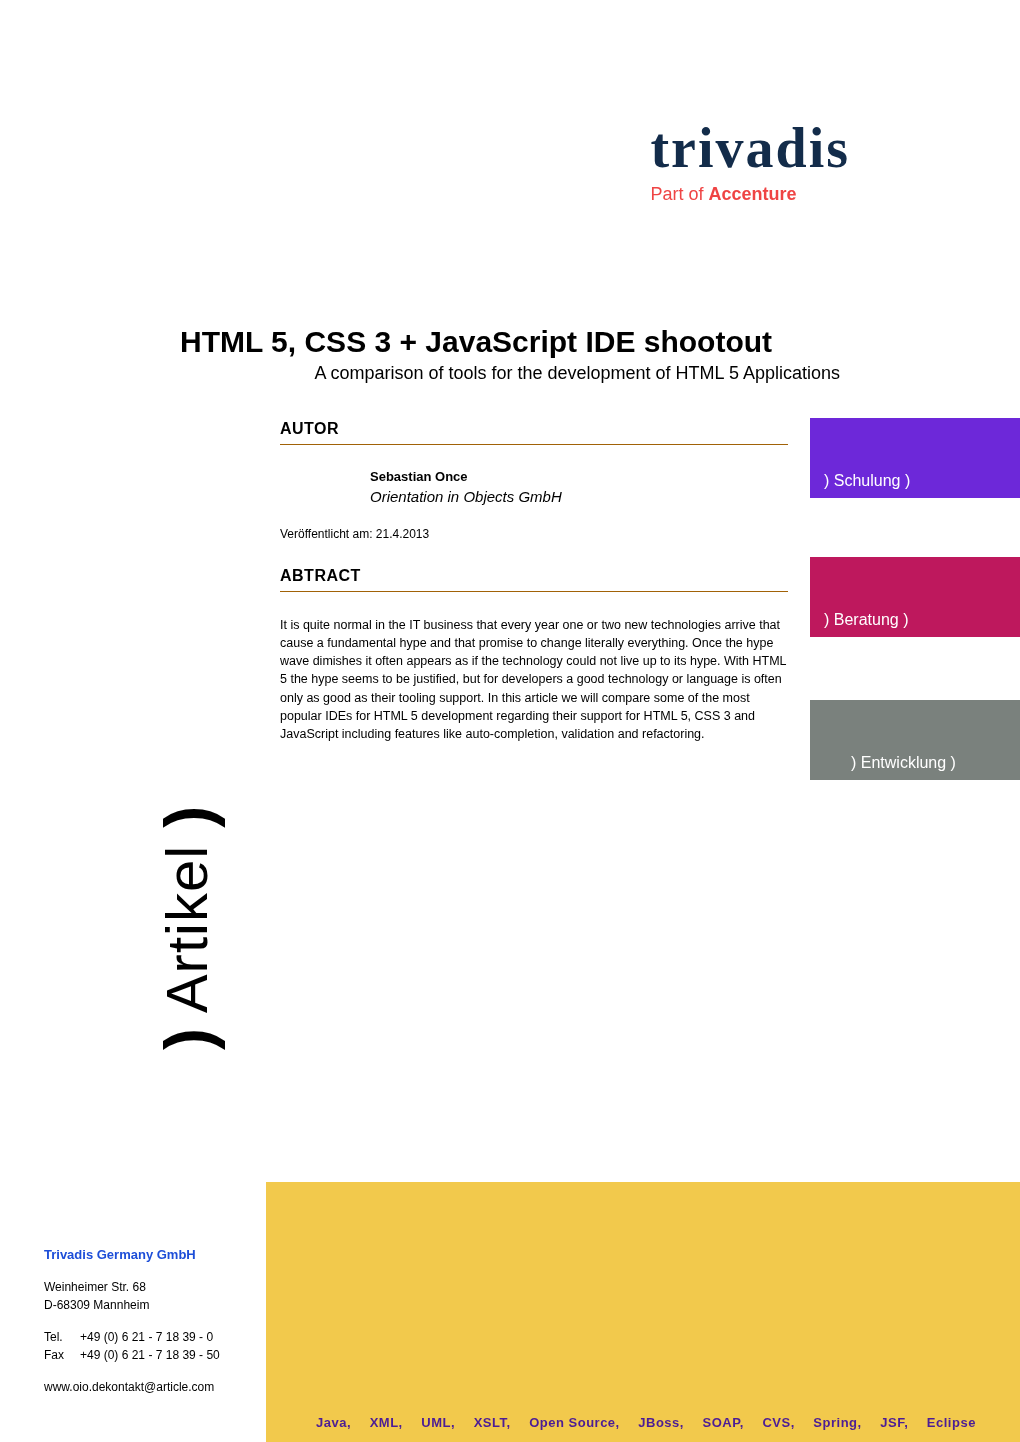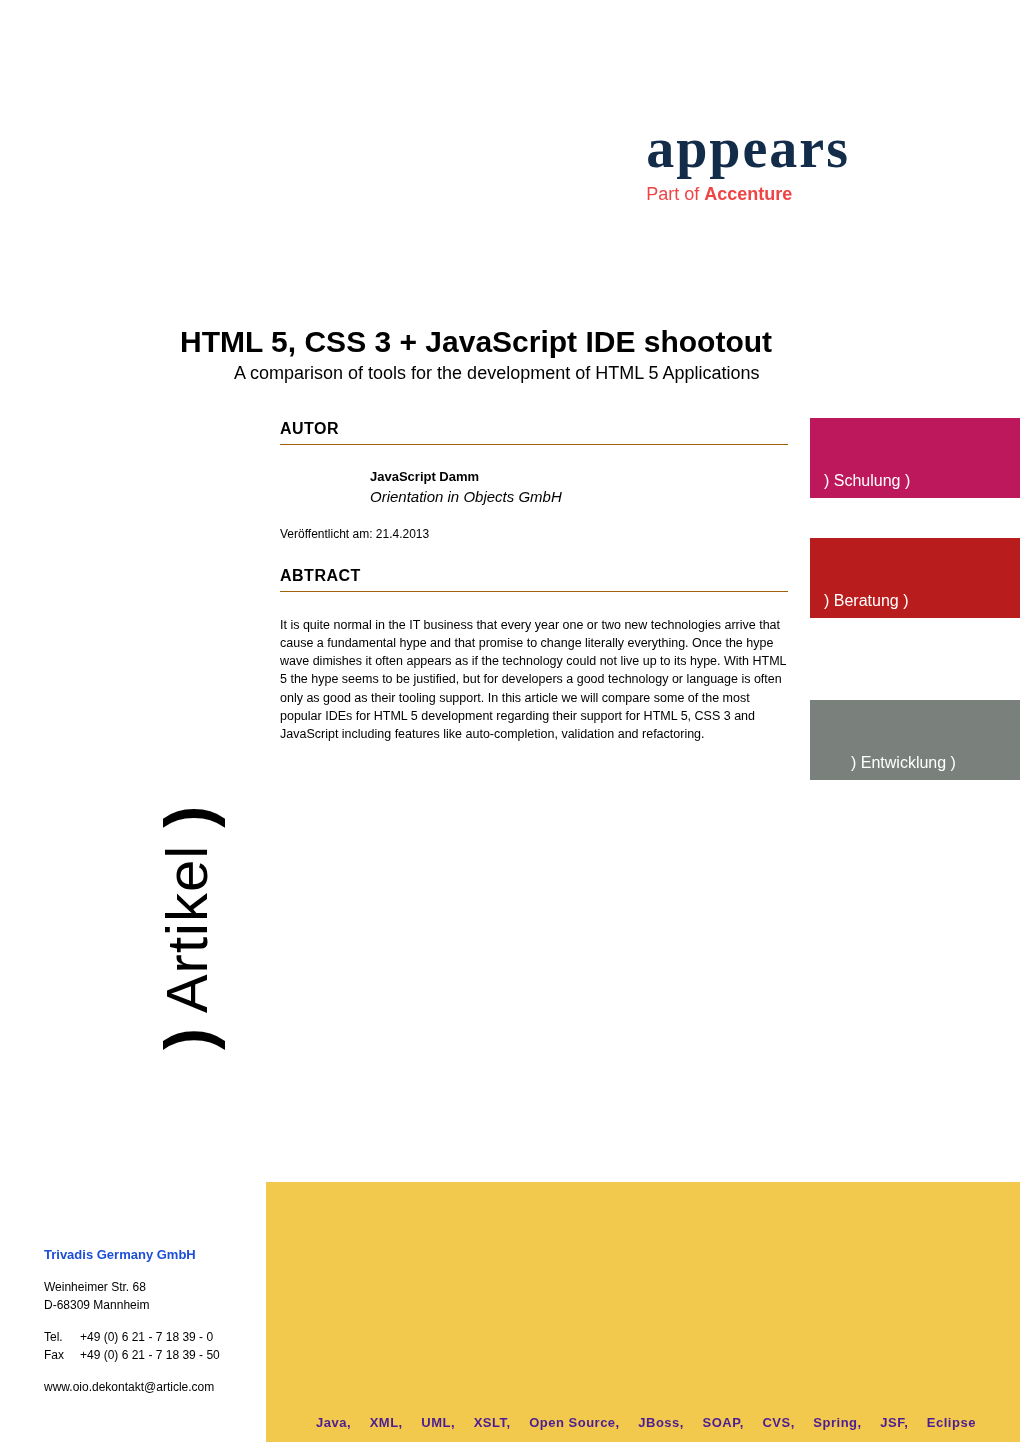--- a/index.html
+++ b/index.html
@@ -49,20 +49,21 @@
   .title-block h1 {
     font-size: 30px;
     font-weight: bold;
     color: #000;
   }
   .title-block .subtitle {
     font-size: 18px;
     color: #000;
     margin-top: 4px;
     padding-left: 54px;
+    text-align: right;
   }
 
   
   .content {
     position: absolute;
     top: 420px;
     left: 280px;
     width: 508px;
   }
   .section-heading {
@@ -104,22 +105,22 @@
     position: absolute;
     right: 0;
     width: 210px;
     height: 80px;
     color: #fff;
     font-size: 16px;
     display: flex;
     align-items: flex-end;
     padding: 0 0 8px 14px;
   }
-  .pill.red   { background:#be185d; top:418px; }
-  .pill.green { background:#b91c1c; top:538px; }
+  .pill.red   { background:#6d28d9; top:418px; }
+  .pill.green { background:#be185d; top:557px; }
   .pill.grey  { background:#7a817d; top:700px;padding-left:41px; }
 
   
   .vertical-label {
     position: absolute;
     top: 820px;
     left: 150px;
     transform: rotate(-90deg);
     transform-origin: left top;
     font-family: Arial, sans-serif;
@@ -177,36 +178,36 @@
   .footer-keywords span::after { content: ","; }
   .footer-keywords span:last-child::after { content: ""; }
 </style>
 </head>
 <body>
 
 <div class="page">
 
   <div class="logo">
     <div class="wordmark">
-      <span>appears</span>
+      <span>trivadis</span>
     </div>
     <div class="tagline">
       <span>Part of </span><b>Accenture</b>
     </div>
   </div>
 
   <div class="title-block">
     <h1>HTML 5, CSS 3 + JavaScript IDE shootout</h1>
     <div class="subtitle">A comparison of tools for the development of HTML 5 Applications</div>
   </div>
 
   <div class="content">
     <div class="section-heading">AUTOR</div>
     <div class="author-block">
-      <div class="author-name">JavaScript Damm</div>
+      <div class="author-name">Sebastian Once</div>
       <div class="author-org">Orientation in Objects GmbH</div>
     </div>
     <div class="pub-date">Veröffentlicht am: 21.4.2013</div>
 
     <div class="section-heading">ABTRACT</div>
     <div class="abstract-text">It is quite normal in the IT business that every year one or two new technologies arrive that cause a fundamental hype and that promise to change literally everything. Once the hype wave dimishes it often appears as if the technology could not live up to its hype. With HTML 5 the hype seems to be justified, but for developers a good technology or language is often only as good as their tooling support. In this article we will compare some of the most popular IDEs for HTML 5 development regarding their support for HTML 5, CSS 3 and JavaScript including features like auto-completion, validation and refactoring.</div>
   </div>
 
   <div class="pill red">
     <span>) Schulung )</span>

